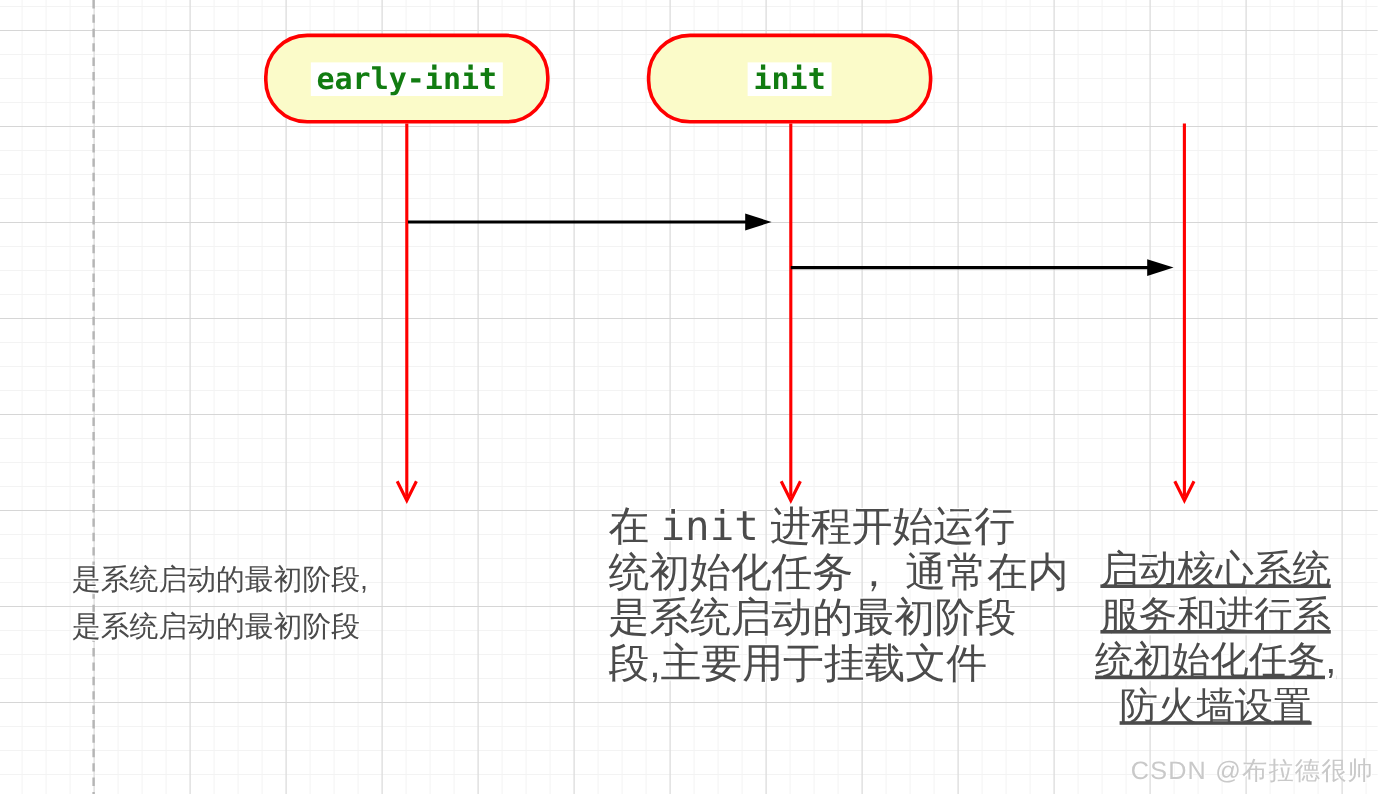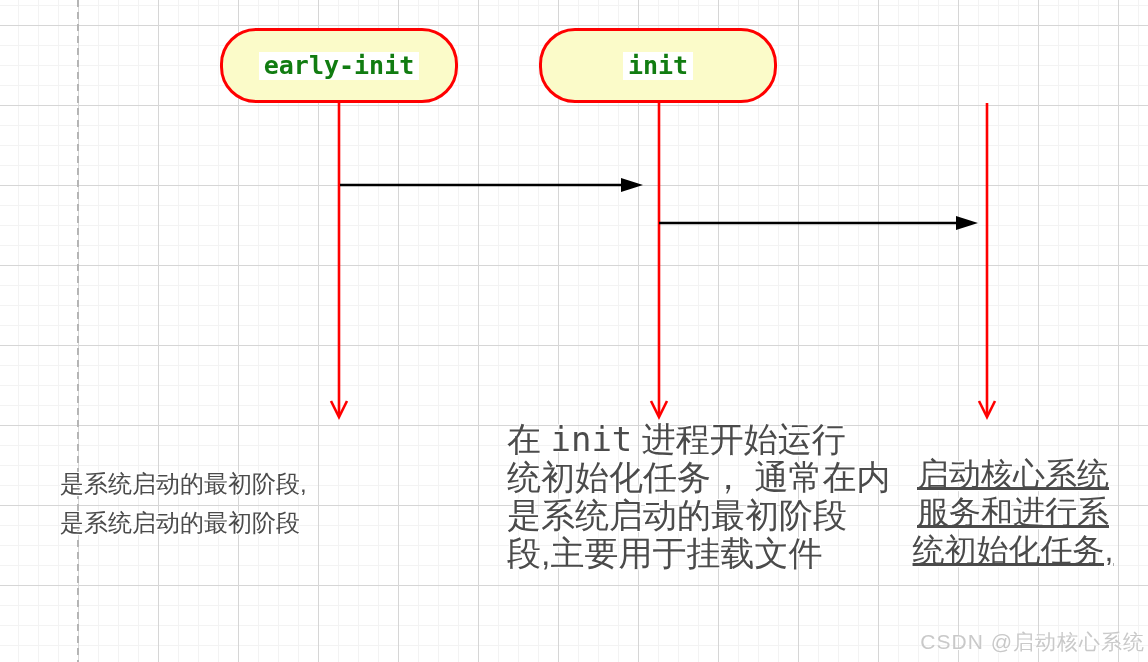--- a/index.html
+++ b/index.html
@@ -119,16 +119,17 @@
     <div class="line"><span>在 </span><span class="mono">init</span><span> 进程开始运行</span></div>
     <div class="line">统初始化任务， 通常在内</div>
     <div class="line">是系统启动的最初阶段</div>
     <div class="line">段,主要用于挂载文件</div>
   </div>
 
   <div class="desc desc-3">
     <div class="line">启动核心系统</div>
     <div class="line">服务和进行系</div>
     <div class="line">统初始化任务,</div>
+    <div class="line">防火墙设置</div>
   </div>
 
-  <div class="watermark">CSDN @启动核心系统</div>
+  <div class="watermark">CSDN @布拉德很帅</div>
 </div>
 
 </body></html>

